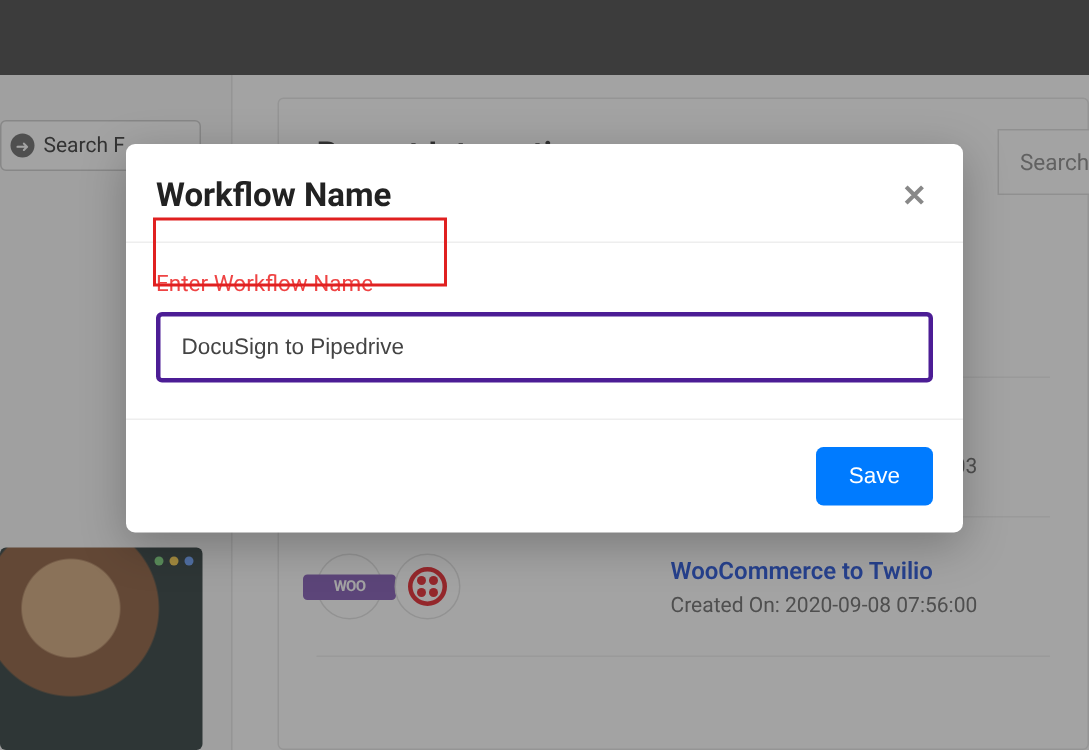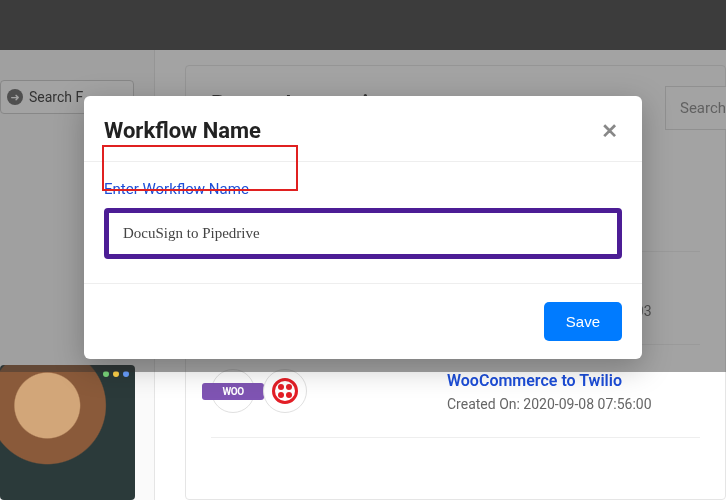--- a/index.html
+++ b/index.html
@@ -186,21 +186,21 @@
     .list-meta {
       font-size: 14px;
       color: #666;
       margin-top: 6px;
     }
     .overlay {
       position: absolute;
       top: 0;
       left: 0;
       width: 726px;
-      height: 372px;
+      height: 500px;
       background: rgba(50, 50, 50, 0.45);
       display: flex;
       align-items: flex-start;
       justify-content: center;
     }
     .modal {
       margin-top: 96px;
       width: 558px;
       background: #fff;
       border-radius: 6px;
@@ -225,33 +225,32 @@
       background: none;
       border: none;
       font-weight: bold;
     }
     .modal-body {
       padding: 18px 20px 24px 20px;
       border-bottom: 1px solid #eee;
     }
     .field-label {
       font-size: 15px;
-      color: #1d4ed8;
+      color: #ef4444;
       margin-bottom: 10px;
       display: block;
     }
     .field-input {
       width: 100%;
       padding: 12px 14px;
-      border: 5px solid #4c1d95;
+      border: 3px solid #4c1d95;
       border-radius: 4px;
       font-size: 15px;
       color: #444;
       outline: none;
-      font-family: Liberation Serif, serif;
     }
     .highlight-box {
       position: absolute;
       border: 2px solid #e02020;
       pointer-events: none;
     }
     .modal-footer {
       padding: 18px 20px;
       display: flex;
       justify-content: flex-end;

